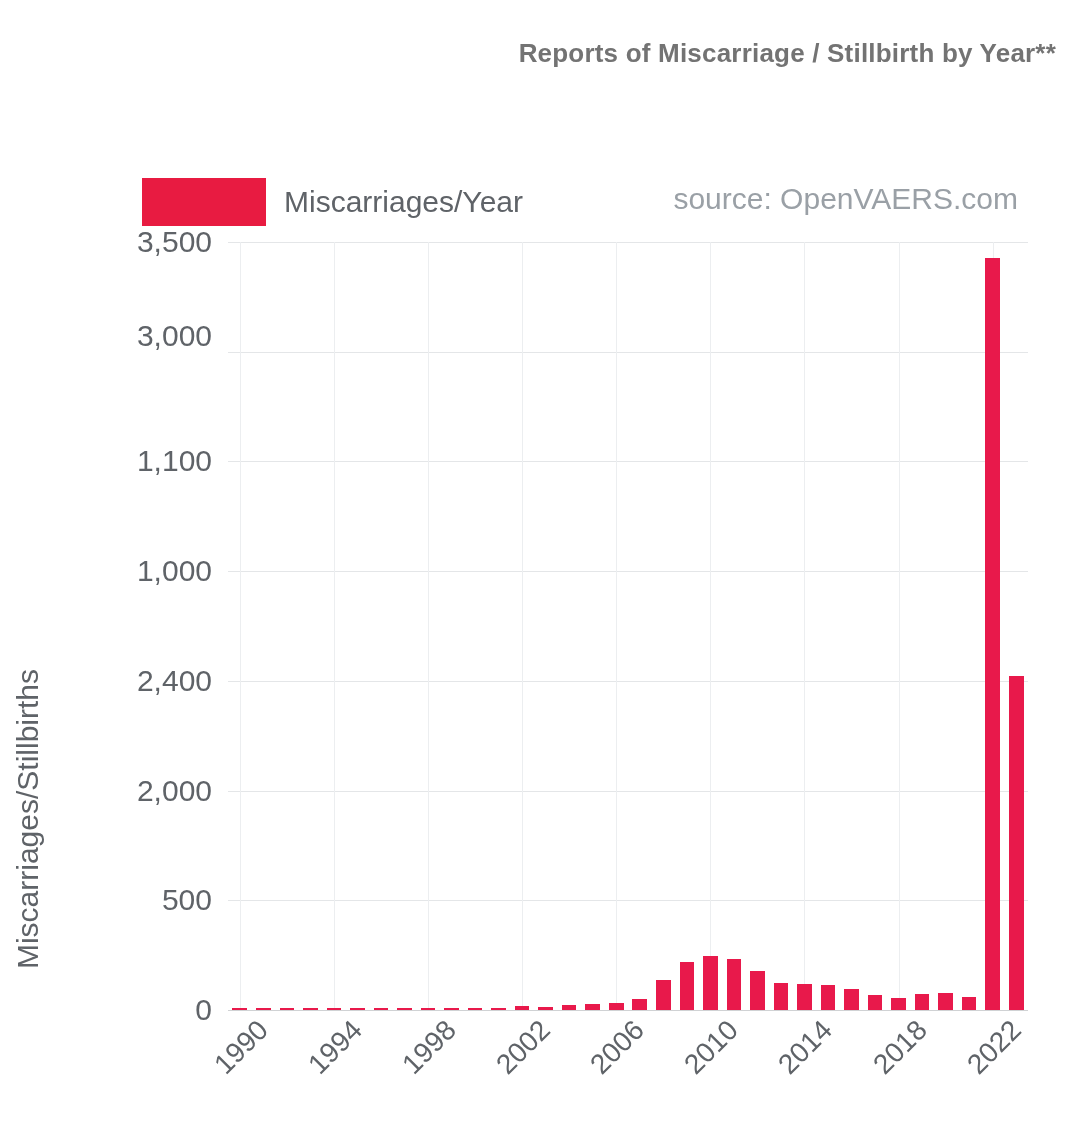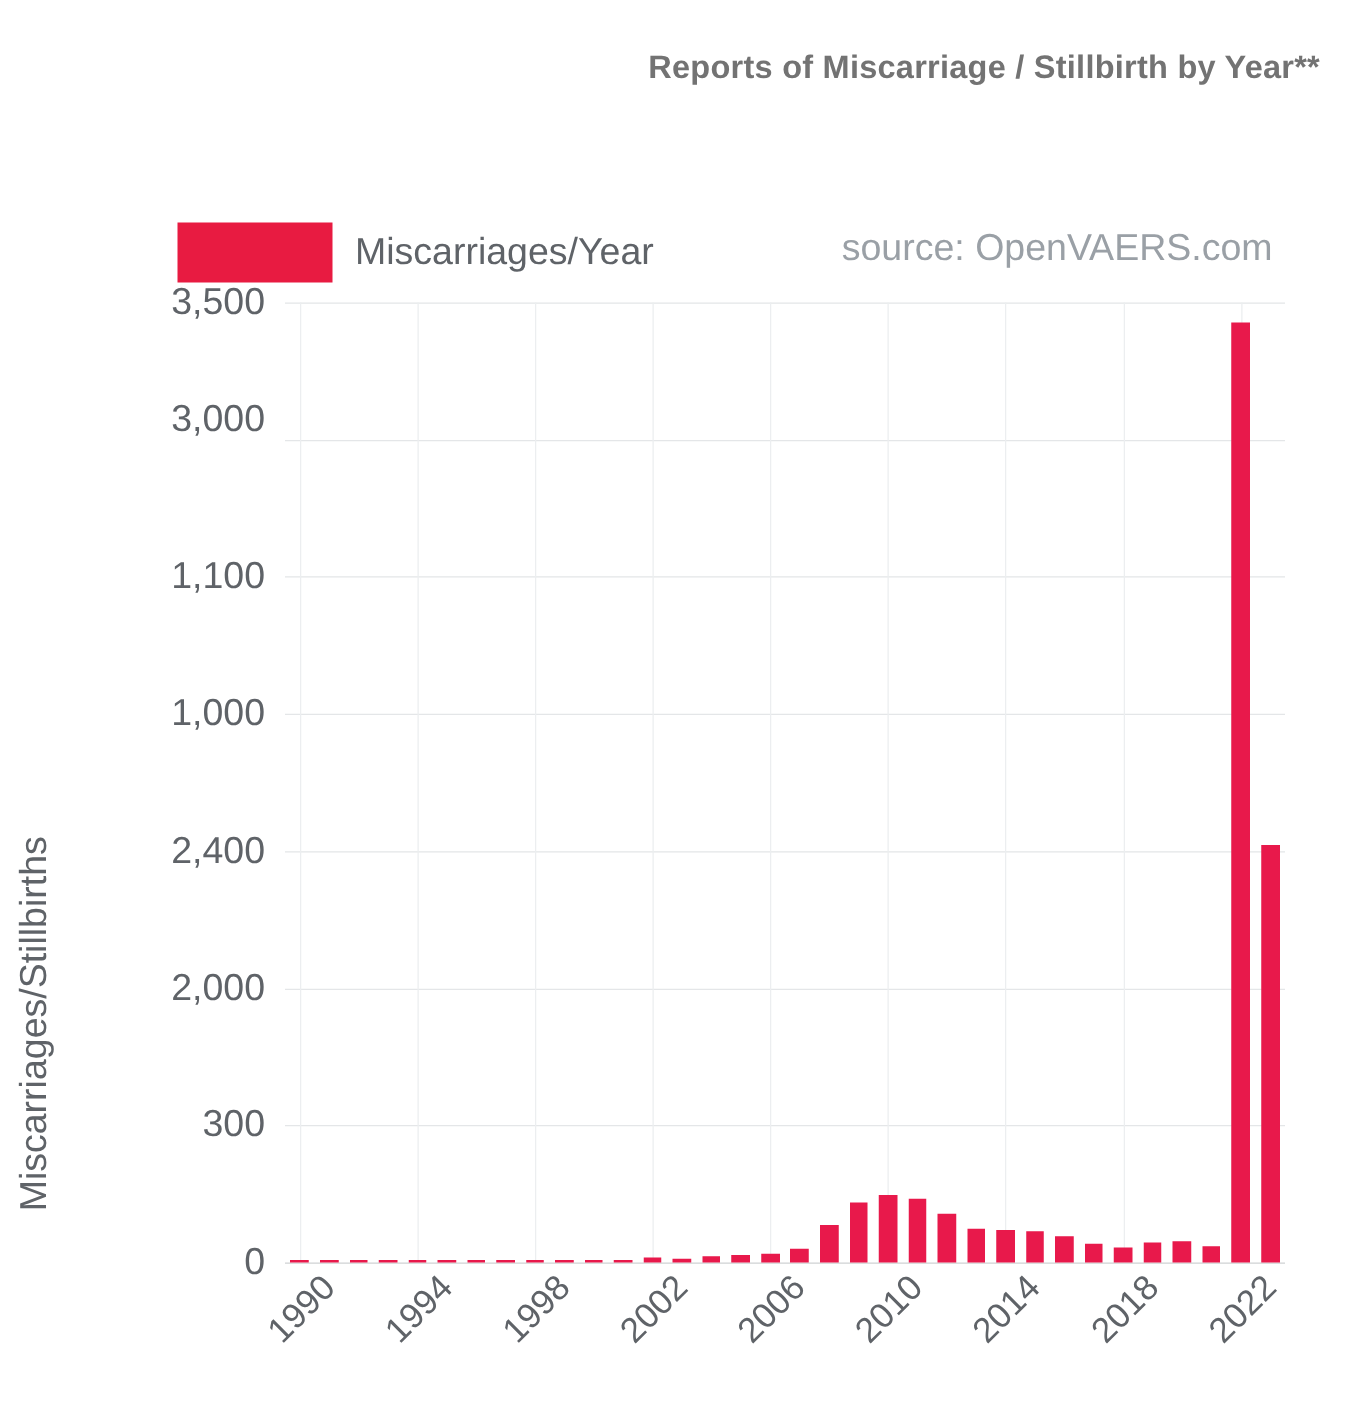--- a/index.html
+++ b/index.html
@@ -144,21 +144,21 @@
     <div class="legend-swatch"></div>
     <div class="legend-label">Miscarriages/Year</div>
   </div>
 
   <div class="source-note">source: OpenVAERS.com</div>
 
   <div class="ytick-wrap">
     <div class="axis-title">Miscarriages/Stillbirths</div>
     <div id="ylabels">
         <div class="ylabel-text" style="top: 768px;">0</div>
-        <div class="ylabel-text" style="top: 658.286px;">300</div>
+        <div class="ylabel-text" style="top: 658.286px;">500</div>
         <div class="ylabel-text" style="top: 548.571px;">2,000</div>
         <div class="ylabel-text" style="top: 438.857px;">2,400</div>
         <div class="ylabel-text" style="top: 329.143px;">1,000</div>
         <div class="ylabel-text" style="top: 219.429px;">1,100</div>
         <div class="ylabel-text" style="top: 94px;">3,000</div>
         <div class="ylabel-text" style="top: 0px;">3,500</div>
       </div>
   </div>
 
   <div class="plot">

